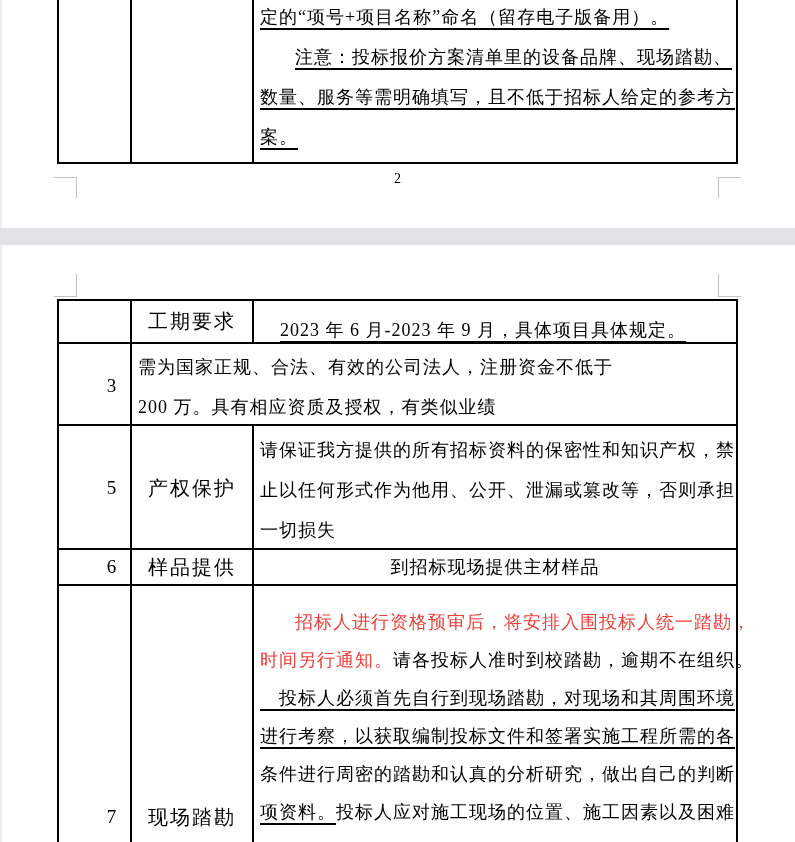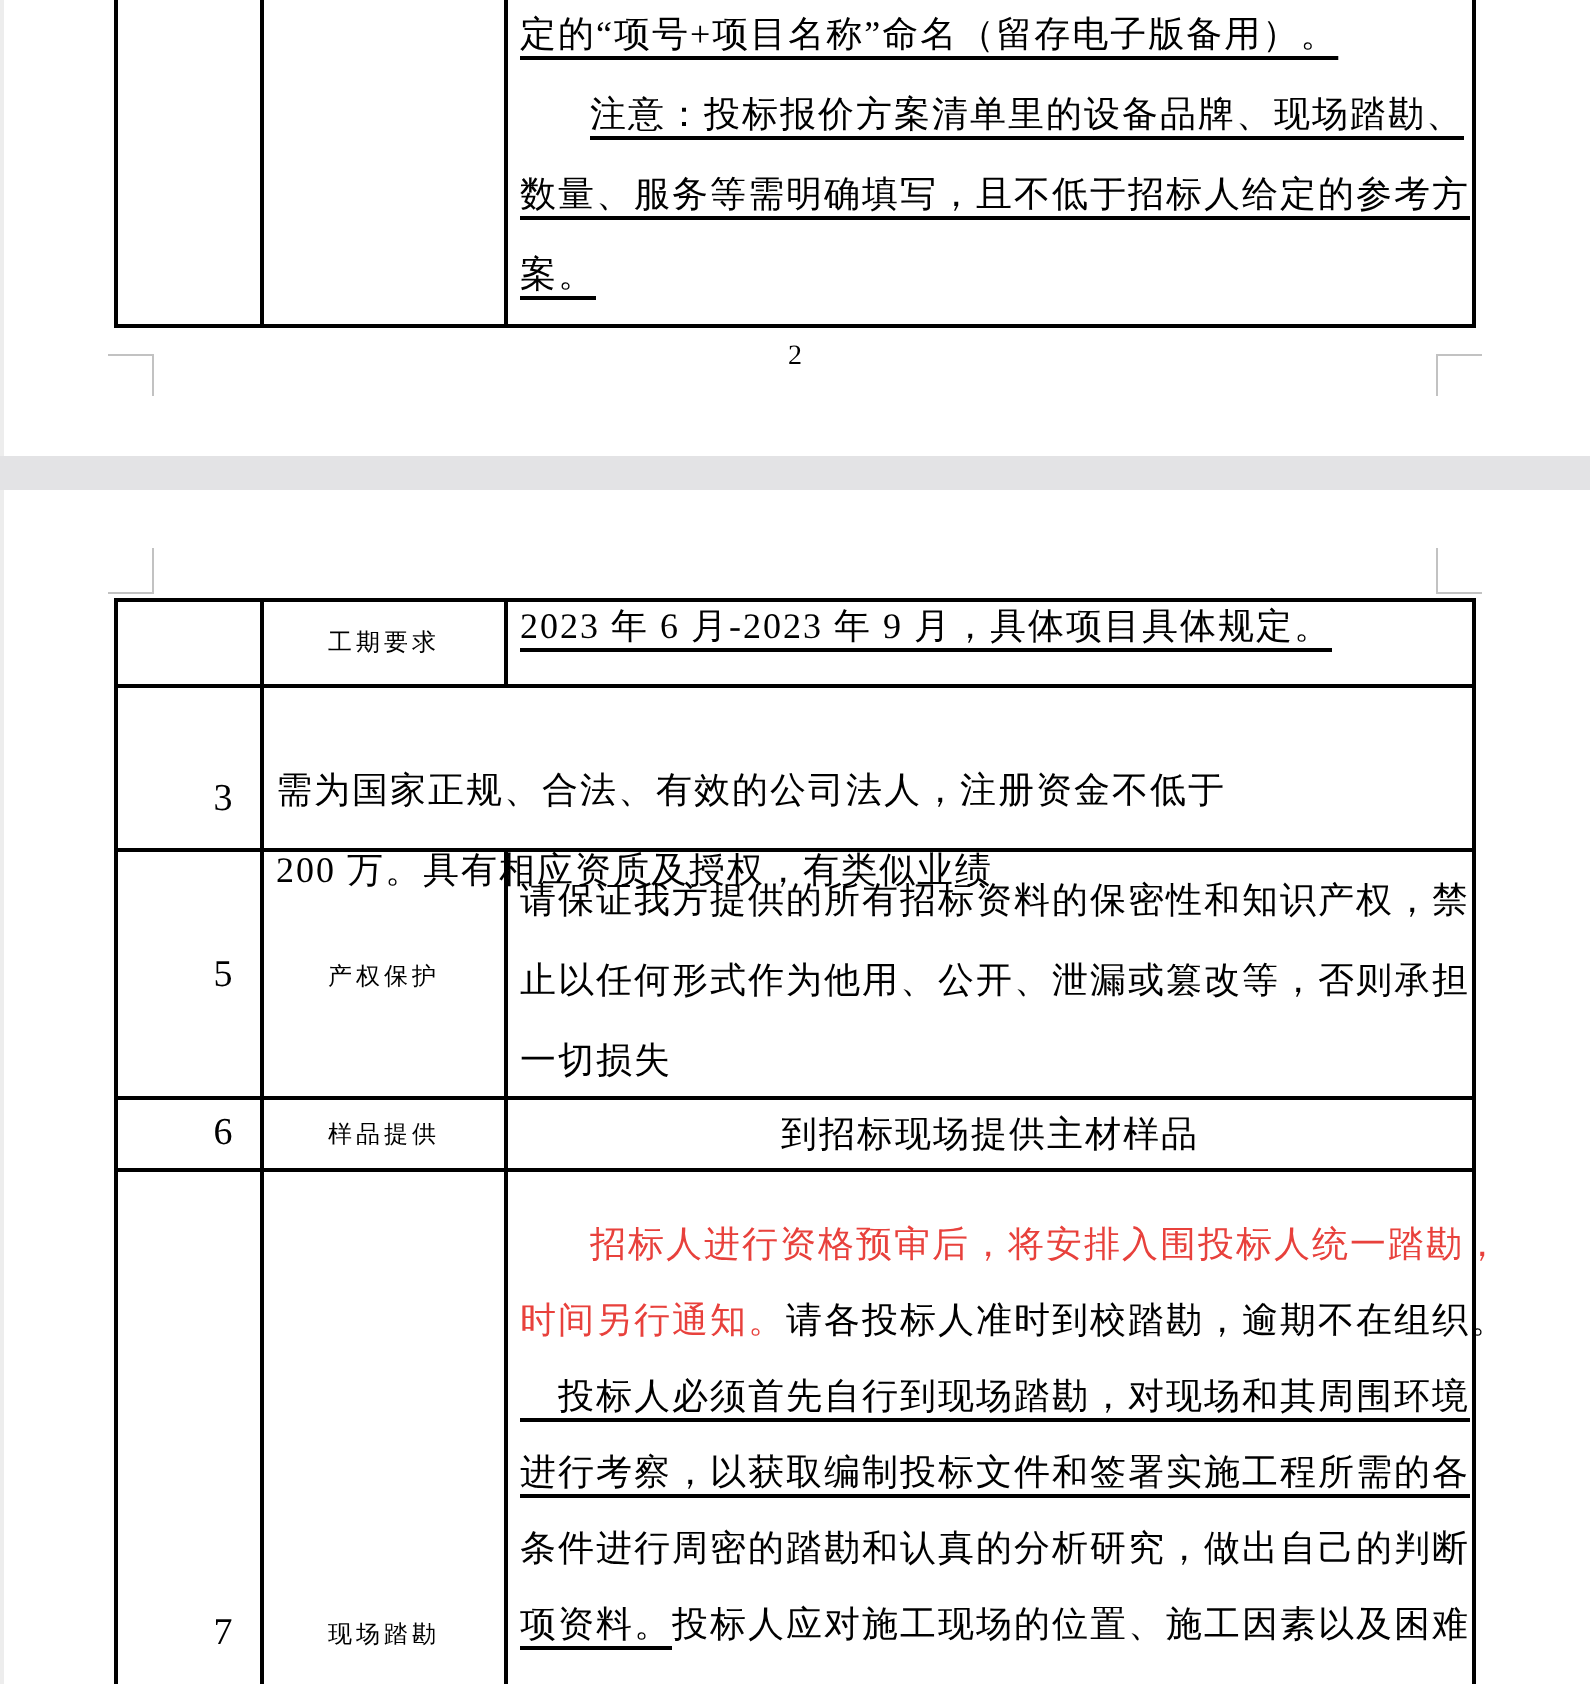--- a/index.html
+++ b/index.html
@@ -38,24 +38,24 @@
     border-left:2px solid var(--border);border-right:2px solid var(--border);
     border-top:2px solid var(--border);}
   .trow{display:grid;grid-template-columns:73px 122px 1fr;border-bottom:2px solid var(--border);}
   .trow.r4{border-bottom:none;}
   .trow.r0{height:43px;} .trow.r1{height:82px;} .trow.r2{height:124px;}
   .trow.r3{height:36px;} .trow.r4{height:462px;}
   .cell{position:relative;}
   .cell.num{border-right:2px solid var(--border);display:flex;align-items:center;
     justify-content:center;padding-left:34px;font-size:19px;}
   .cell.label{border-right:2px solid var(--border);display:flex;align-items:center;
-    justify-content:center;font-size:12px;letter-spacing:2px;}
+    justify-content:center;font-size:20px;letter-spacing:2px;}
   .cell.content{padding:0 6px;font-size:18px;}
-  .r0 .cell.content{display:flex;align-items:flex-start;}
-  .r1 .cell.content{padding-top:3px;margin-top:28px;}
+  .r0 .cell.content{display:flex;align-items:flex-end;margin-left:20px;}
+  .r1 .cell.content{padding-top:3px;}
   .r2 .cell.content{padding-top:4px;}
   .r3 .cell.content{display:flex;align-items:center;justify-content:center;}
   .r4 .cell.content{padding-top:17px;}
 
   
   .cline{white-space:nowrap;line-height:40px;letter-spacing:1px;font-size:18px;}
   .r0 .cline,.r3 .cline{line-height:normal;}
   .r4 .cline{line-height:38px;}
   .cline.center{text-align:left;}
   .seg.u{text-decoration:underline;text-decoration-thickness:1.5px;text-underline-offset:5px;}

